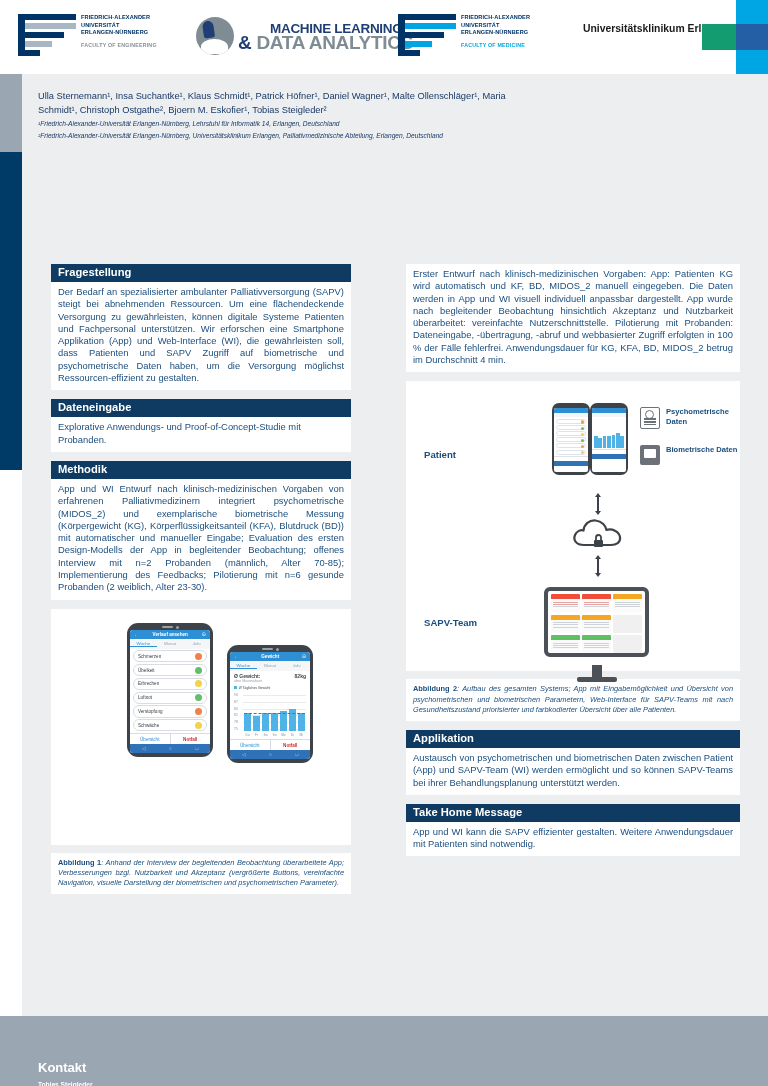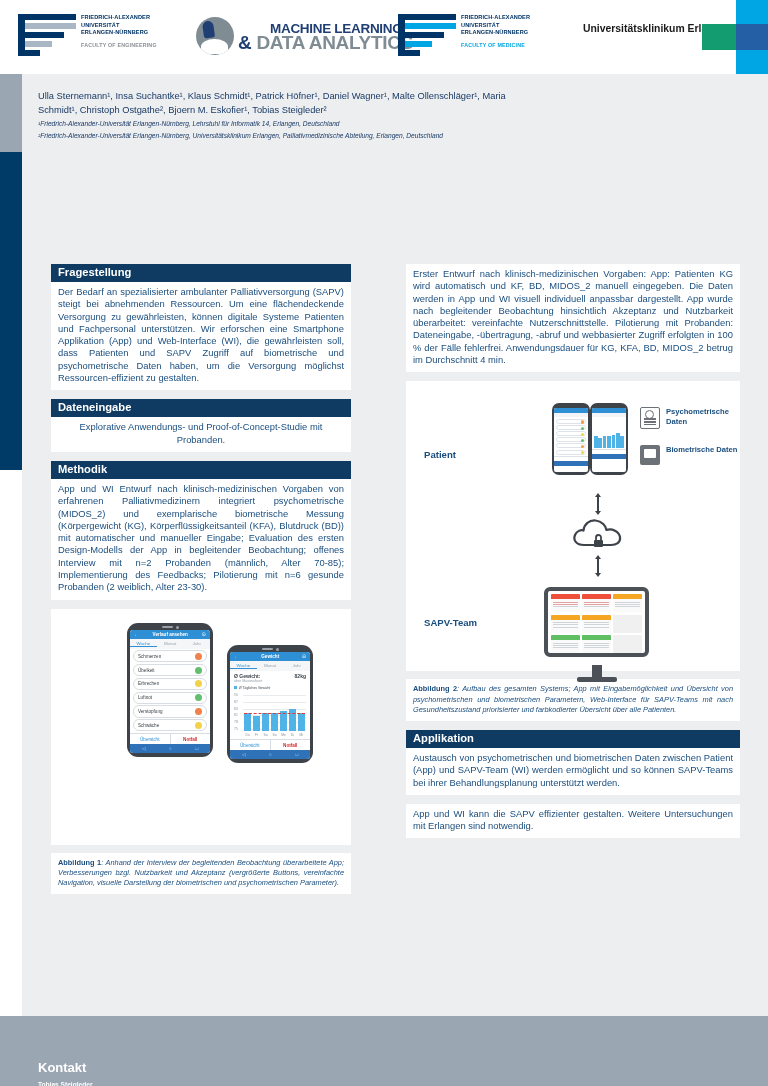--- a/index.html
+++ b/index.html
@@ -135,21 +135,21 @@
     font-size: 11.2px; font-weight: bold;
     padding: 2px 7px 3px 7px; line-height: 13px;
   }
   .panel-body {
     background: #ffffff;
     padding: 4px 7px 6px 7px;
     font-size: 9.4px; color: #1a4e7f;
     line-height: 12.3px;
     text-align: justify;
   }
-  .panel-body.left-align { text-align: center; }
+  .panel-body.left-align { text-align: left; }
 
   
   .figure-box { background: #ffffff; padding: 6px; margin-bottom: 8px; }
   .fig-caption {
     font-size: 7.4px; color: #1a4e7f; line-height: 10.2px;
     text-align: justify; font-style: italic;
     background: #ffffff; padding: 5px 7px 6px 7px;
   }
   .fig-caption b { font-style: normal; }
 
@@ -695,21 +695,22 @@
     <div class="fig-caption" style="margin-bottom:9px;">
       <b>Abbildung 2</b><span>: Aufbau des gesamten Systems; App mit Eingabemöglichkeit und Übersicht von psychometrischen und biometrischen Parametern, Web-Interface für SAPV-Teams mit nach Gesundheitszustand priorisierter und farbkodierter Übersicht über alle Patienten.</span>
     </div>
 
     <div class="panel">
       <div class="panel-head">Applikation</div>
       <div class="panel-body">Austausch von psychometrischen und biometrischen Daten zwischen Patient (App) und SAPV-Team (WI) werden ermöglicht und so können SAPV-Teams bei ihrer Behandlungsplanung unterstützt werden.</div>
     </div>
 
     <div class="panel">
-      <div class="panel-body">App und WI kann die SAPV effizienter gestalten. Weitere Untersuchungen mit Erlangen sind notwendig.</div>
+      <div class="panel-head">Take Home Message</div>
+      <div class="panel-body">App und WI kann die SAPV effizienter gestalten. Weitere Anwendungsdauer mit Patienten sind notwendig.</div>
     </div>
   </div>
 
   <div class="footer">
     <div class="k">Kontakt</div>
     <div class="name">Tobias Steigleder</div>
     <div class="addr">Friedrich-Alexander-Universität Erlangen-Nürnberg, Universitätsklinikum Erlangen, Palliativmedizinische Abteilung, Erlangen, Deutschland</div>
     <div class="links">
       <div>www.palliativmedizin.uk-erlangen.de</div>
       <div>✉ tobias.steigleder@uk-erlangen.de</div>

